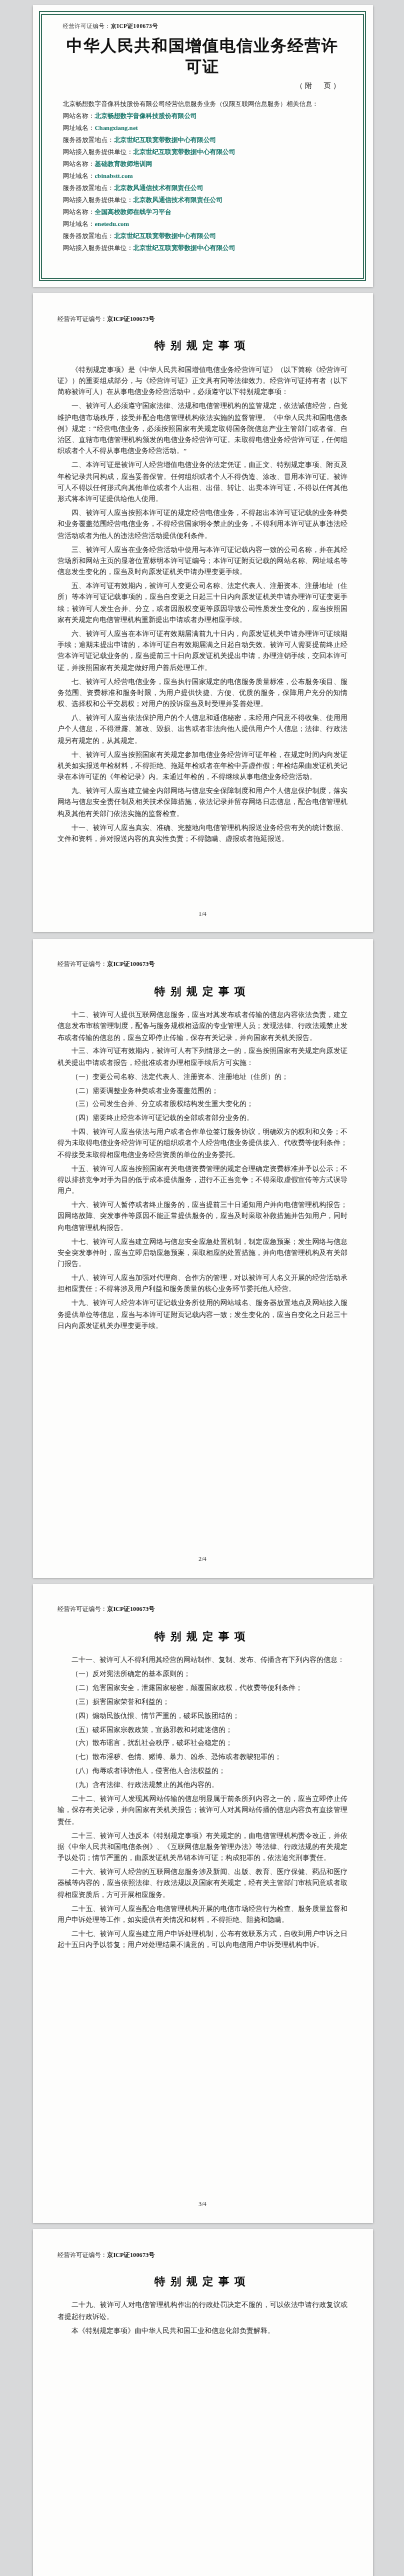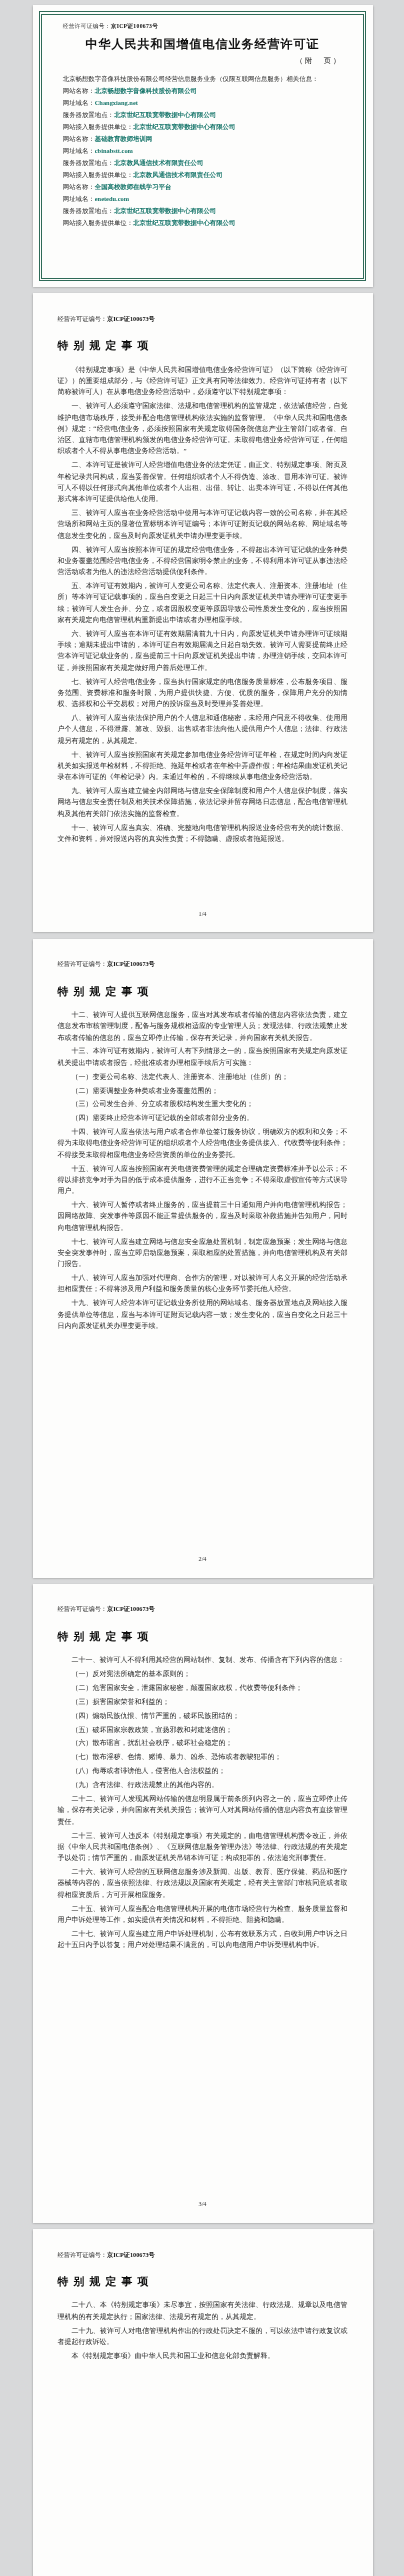--- a/index.html
+++ b/index.html
@@ -16,31 +16,31 @@
     box-shadow:0 0.5px 2.1px rgba(0,0,0,0.35);
     position:relative;
     box-sizing:border-box;
   }
   
   .page.cert { height:282px; padding:6.2px; }
   .cert-frame { height:100%; border:0.5px solid #2e6a57; box-sizing:border-box; padding:1.5px; }
   .cert-frame-inner { height:100%; border:1px solid #2e6a57; box-sizing:border-box; padding:8.2px 20.6px; position:relative; overflow:hidden; }
   .cert-header { font-size:5.7px; color:#333; letter-spacing:0.3px; }
   .cert-header .num { font-weight:bold; color:#111; }
-  .cert-title { text-align:center; font-size:12px; font-weight:bold; letter-spacing:1px; margin-top:5.2px; color:#101010; }
+  .cert-title { text-align:center; font-size:16px; font-weight:bold; letter-spacing:1px; margin-top:5.2px; color:#101010; }
   .cert-subtitle { text-align:right; font-size:7.2px; margin-top:3.1px; letter-spacing:2.1px; color:#101010; }
   .cert-body { margin-top:6.2px; font-size:6.4px; line-height:12px; color:#222; }
   .cert-intro { text-align:justify; }
   .cert-line .lbl { color:#222; }
   .cert-line .val { color:#16756a; font-weight:bold; }
   
   .page.prov { height:639px; padding:21.6px 25px; overflow:hidden; }
   .prov-header { font-size:6.2px; color:#222; }
   .prov-header .num { font-weight:bold; color:#111; }
-  .prov-title { text-align:left; font-size:10.8px; font-weight:bold; letter-spacing:5.2px; margin:15.5px 0 11.3px; color:#101010; }
+  .prov-title { text-align:center; font-size:10.8px; font-weight:bold; letter-spacing:5.2px; margin:15.5px 0 11.3px; color:#101010; }
   .prov-body p {
     font-size:7px; line-height:11.3px;
     text-align:justify; text-indent:2em;
     margin:0 0 2.6px; color:#1a1a1a;
   }
   .page-no {
     position:absolute; bottom:15.5px; left:0; width:100%;
     text-align:center; font-size:6.2px; color:#333;
   }
 </style>
@@ -115,22 +115,22 @@
 <div class="page prov">
   <div class="prov-header">
     <span>经营许可证编号：</span><span class="num">京ICP证100673号</span>
   </div>
   <div class="prov-title">特别规定事项</div>
   <div class="prov-body">
 
   <p>《特别规定事项》是《中华人民共和国增值电信业务经营许可证》（以下简称《经营许可证》）的重要组成部分，与《经营许可证》正文具有同等法律效力。经营许可证持有者（以下简称被许可人）在从事电信业务经营活动中，必须遵守以下特别规定事项：</p>
       <p>一、被许可人必须遵守国家法律、法规和电信管理机构的监管规定，依法诚信经营，自觉维护电信市场秩序，接受并配合电信管理机构依法实施的监督管理。《中华人民共和国电信条例》规定：“经营电信业务，必须按照国家有关规定取得国务院信息产业主管部门或者省、自治区、直辖市电信管理机构颁发的电信业务经营许可证。未取得电信业务经营许可证，任何组织或者个人不得从事电信业务经营活动。”</p>
       <p>二、本许可证是被许可人经营增值电信业务的法定凭证，由正文、特别规定事项、附页及年检记录共同构成，应当妥善保管。任何组织或者个人不得伪造、涂改、冒用本许可证。被许可人不得以任何形式向其他单位或者个人出租、出借、转让、出卖本许可证，不得以任何其他形式将本许可证提供给他人使用。</p>
+      <p>四、被许可人应当按照本许可证的规定经营电信业务，不得超出本许可证记载的业务种类和业务覆盖范围经营电信业务，不得经营国家明令禁止的业务，不得利用本许可证从事违法经营活动或者为他人的违法经营活动提供便利条件。</p>
       <p>三、被许可人应当在业务经营活动中使用与本许可证记载内容一致的公司名称，并在其经营场所和网站主页的显著位置标明本许可证编号；本许可证附页记载的网站名称、网址域名等信息发生变化的，应当及时向原发证机关申请办理变更手续。</p>
-      <p>四、被许可人应当按照本许可证的规定经营电信业务，不得超出本许可证记载的业务种类和业务覆盖范围经营电信业务，不得经营国家明令禁止的业务，不得利用本许可证从事违法经营活动或者为他人的违法经营活动提供便利条件。</p>
       <p>五、本许可证有效期内，被许可人变更公司名称、法定代表人、注册资本、注册地址（住所）等本许可证记载事项的，应当自变更之日起三十日内向原发证机关申请办理许可证变更手续；被许可人发生合并、分立，或者因股权变更等原因导致公司性质发生变化的，应当按照国家有关规定向电信管理机构重新提出申请或者办理相应手续。</p>
       <p>六、被许可人应当在本许可证有效期届满前九十日内，向原发证机关申请办理许可证续期手续；逾期未提出申请的，本许可证自有效期届满之日起自动失效。被许可人需要提前终止经营本许可证记载业务的，应当提前三十日向原发证机关提出申请，办理注销手续，交回本许可证，并按照国家有关规定做好用户善后处理工作。</p>
       <p>七、被许可人经营电信业务，应当执行国家规定的电信服务质量标准，公布服务项目、服务范围、资费标准和服务时限，为用户提供快捷、方便、优质的服务，保障用户充分的知情权、选择权和公平交易权；对用户的投诉应当及时受理并妥善处理。</p>
       <p>八、被许可人应当依法保护用户的个人信息和通信秘密，未经用户同意不得收集、使用用户个人信息，不得泄露、篡改、毁损、出售或者非法向他人提供用户个人信息；法律、行政法规另有规定的，从其规定。</p>
       <p>十、被许可人应当按照国家有关规定参加电信业务经营许可证年检，在规定时间内向发证机关如实报送年检材料，不得拒绝、拖延年检或者在年检中弄虚作假；年检结果由发证机关记录在本许可证的《年检记录》内。未通过年检的，不得继续从事电信业务经营活动。</p>
       <p>九、被许可人应当建立健全内部网络与信息安全保障制度和用户个人信息保护制度，落实网络与信息安全责任制及相关技术保障措施，依法记录并留存网络日志信息，配合电信管理机构及其他有关部门依法实施的监督检查。</p>
       <p>十一、被许可人应当真实、准确、完整地向电信管理机构报送业务经营有关的统计数据、文件和资料，并对报送内容的真实性负责；不得隐瞒、虚报或者拖延报送。</p>
     </div>
   <div class="page-no">1/4</div>
 </div>
@@ -184,19 +184,18 @@
   <div class="page-no">3/4</div>
 </div>
 
 <div class="page prov">
   <div class="prov-header">
     <span>经营许可证编号：</span><span class="num">京ICP证100673号</span>
   </div>
   <div class="prov-title">特别规定事项</div>
   <div class="prov-body">
 
-  <p>二十八、本《特别规定事项》未尽事宜，按照国家有关法律、行政法规、规章以及电信管理机构的有关规定执行；国家法律、法规另有规定的，从其规定。</p>
       <p>二十九、被许可人对电信管理机构作出的行政处罚决定不服的，可以依法申请行政复议或者提起行政诉讼。</p>
       <p>本《特别规定事项》由中华人民共和国工业和信息化部负责解释。</p>
     </div>
 
 </div>
 
 
 </body></html>

